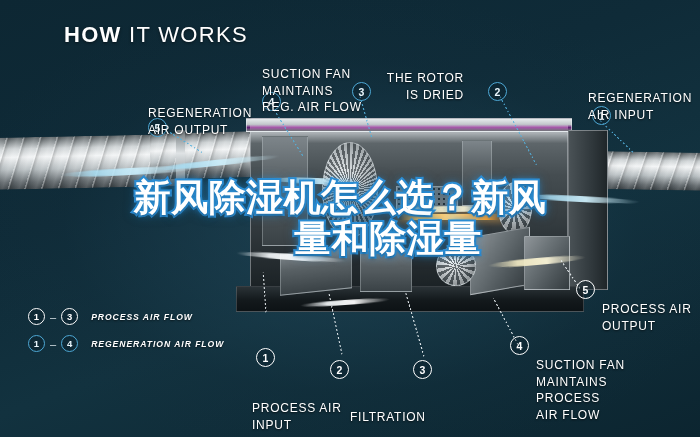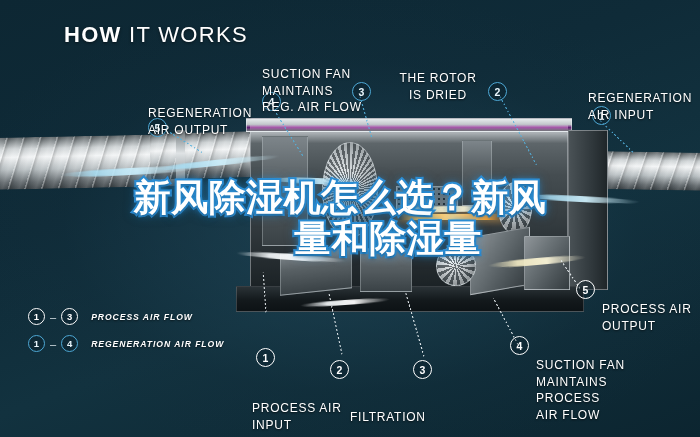--- a/index.html
+++ b/index.html
@@ -233,21 +233,21 @@
   <div class="marker regen" style="left:148px; top:118px;">5</div>
   <div class="callout" style="left:148px; top:85px;  width:110px; text-align:left;">REGENERATION
 AIR OUTPUT</div>
 
   <div class="marker regen" style="left:262px; top:92px;">4</div>
   <div class="callout" style="left:262px; top:46px;  width:116px; text-align:left;">SUCTION FAN
 MAINTAINS
 REG. AIR FLOW</div>
 
   <div class="marker regen" style="left:352px; top:82px;">3</div>
-  <div class="callout" style="left:388px; top:50px;  width:100px; text-align:center;">THE ROTOR
+  <div class="callout" style="left:364px; top:50px;  width:100px; text-align:right;">THE ROTOR
 IS DRIED</div>
 
   <div class="marker regen" style="left:488px; top:82px;">2</div>
 
   <div class="marker regen" style="left:592px; top:106px;">1</div>
   <div class="callout" style="left:588px; top:70px;  width:104px; text-align:left;">REGENERATION
 AIR INPUT</div>
 
   <div class="marker process" style="left:256px; top:348px;">1</div>
   <div class="callout" style="left:252px; top:380px; width:96px;  text-align:left;">PROCESS AIR

